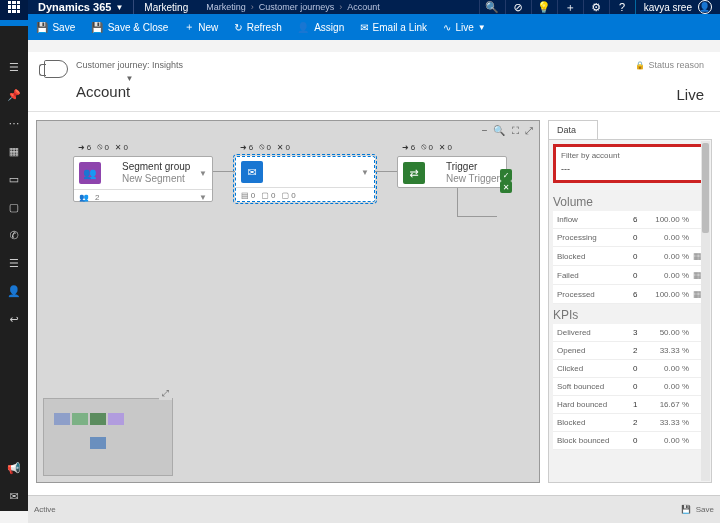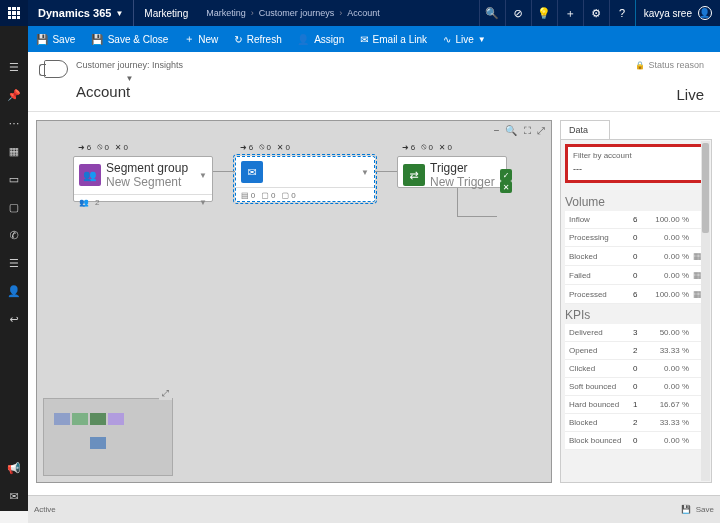--- a/index.html
+++ b/index.html
@@ -1,18 +1,18 @@
 <!DOCTYPE html>
 <html><head>
 <meta charset="utf-8">
 <style>
 * { box-sizing: border-box; margin: 0; padding: 0; font-family: "Segoe UI", Arial, sans-serif; }
 body { width: 720px; height: 523px; overflow: hidden; background: #f3f3f3; }
 
-.topbar { height: 26px; background: #002050; color: #fff; display: flex; align-items: center; font-size: 10px; }
+.topbar { height: 14px; background: #002050; color: #fff; display: flex; align-items: center; font-size: 10px; }
 .app-tile { width: 28px; height: 26px; background: #001a44; display: flex; align-items: center; justify-content: center; }
 .app-dots { width: 12px; height: 12px; display: grid; grid-template: repeat(3,1fr)/repeat(3,1fr); gap: 1px; }
 .app-dots span { background: #fff; }
 .brand { padding: 0 10px; font-weight: 600; font-size: 11px; display:flex; align-items:center; gap:4px;}
 .chev { font-size: 8px; }
 .marketing { padding: 0 10px; border-left: 1px solid #334a7a; height: 100%; display:flex; align-items:center; font-size:10px;}
 .crumbs { padding: 0 8px; font-size: 9px; display:flex; align-items:center; gap:5px; color:#b8c4de;}
 .crumbs .g { color:#889; }
 .top-icons { margin-left:auto; display:flex; align-items:center; height:100%; }
 .top-icons .ti { width: 26px; height:100%; display:flex; align-items:center; justify-content:center; font-size:11px; border-left:1px solid #223a6a;}
@@ -42,40 +42,40 @@
 .canvas-wrap { display:flex; height:380px; border-top:1px solid #e0e0e0; margin-top:4px;}
 .canvas { flex:1; background:#d8d8d8; border:1px solid #999; margin:8px 4px 8px 8px; position:relative; overflow:hidden;}
 .canvas-tools { position:absolute; top:4px; right:6px; display:flex; gap:6px; color:#555; font-size:10px;}
 .node { position:absolute; background:#fff; border:1px solid #aaa; border-radius:2px; }
 .node.sel { border:1px dashed #0078d7; outline:1px dashed #0078d7; outline-offset:1px;}
 .node-top { display:flex; align-items:center; padding:4px 5px; gap:5px;}
 .node-icon { width:22px; height:22px; border-radius:2px; display:flex; align-items:center; justify-content:center; color:#fff; font-size:11px;}
 .ni-purple { background:#8e44ad; }
 .ni-blue { background:#1976d2; }
 .ni-green { background:#2e7d32; }
-.node-txt { font-size:12px; line-height:1.2; }
+.node-txt { font-size:10px; line-height:1.2;margin-left:16px; }
 .node-txt .t1 { color:#333; }
 .node-txt .t2 { color:#888; }
 .node-stats { position:absolute; top:-15px; left:4px; font-size:8px; color:#333; display:flex; gap:6px; align-items:center;}
 .node-stats .stat { display:flex; align-items:center; gap:2px;}
 .node-bot { border-top:1px solid #ddd; padding:3px 5px; display:flex; gap:6px; font-size:8px; color:#777; align-items:center;}
 .node-check { position:absolute; right:-6px; top:12px; width:12px; height:12px; background:#2e7d32; color:#fff; font-size:8px; display:flex; align-items:center; justify-content:center; border-radius:2px;}
 .node-x { position:absolute; right:-6px; bottom:-6px; width:12px; height:12px; background:#2e7d32; color:#fff; font-size:8px; display:flex; align-items:center; justify-content:center; border-radius:2px;}
 .conn { position:absolute; height:1px; background:#999;}
 
 .minimap { position:absolute; bottom:6px; left:6px; width:130px; height:78px; background:#c8c8c8; border:1px solid #aaa;}
 .minimap .mm { position:absolute; width:16px; height:12px; }
 .mm1 { background:#8e9fc9; left:10px; top:14px;}
 .mm2 { background:#7cb185; left:28px; top:14px;}
 .mm3 { background:#5b8c5e; left:46px; top:14px;}
 .mm4 { background:#b19cde; left:64px; top:14px;}
 .mm5 { background:#6a8fbe; left:46px; top:38px;}
 .mm-expand { position:absolute; top:-12px; right:0; font-size:9px; color:#555; background:#d8d8d8; padding:1px 3px;}
 
-.datapanel { width:152px; margin:8px 8px 8px 4px; display:flex; flex-direction:column; font-size:9px; color:#444; }
+.datapanel { width:164px; margin:8px 8px 8px 4px; display:flex; flex-direction:column; font-size:9px; color:#444; }
 .tab { background:#fff; border:1px solid #ccc; border-bottom:none; padding:4px 8px; width:50px; font-size:9px;}
 .panel-body { background:#f2f2f2; border:1px solid #ccc; flex:1; padding:4px; overflow-y:auto; position:relative;}
 .filter-box { border:3px solid #c22; padding:4px 5px 6px; background:#fff; margin-bottom:12px;}
 .filter-box .fl { font-size:8px; color:#666; margin-bottom:4px;}
 .filter-box .fv { font-size:9px; color:#333; }
 .sect { font-size:12px; color:#777; margin:4px 0 2px;}
 .row { display:flex; align-items:center; padding:4px 4px; background:#fff; border-bottom:1px solid #eee; font-size:8px;}
 .row .rl { flex:1; color:#666;}
 .row .rv { color:#333; min-width:22px;}
 .row .rp { color:#666; min-width:34px; text-align:right;}

